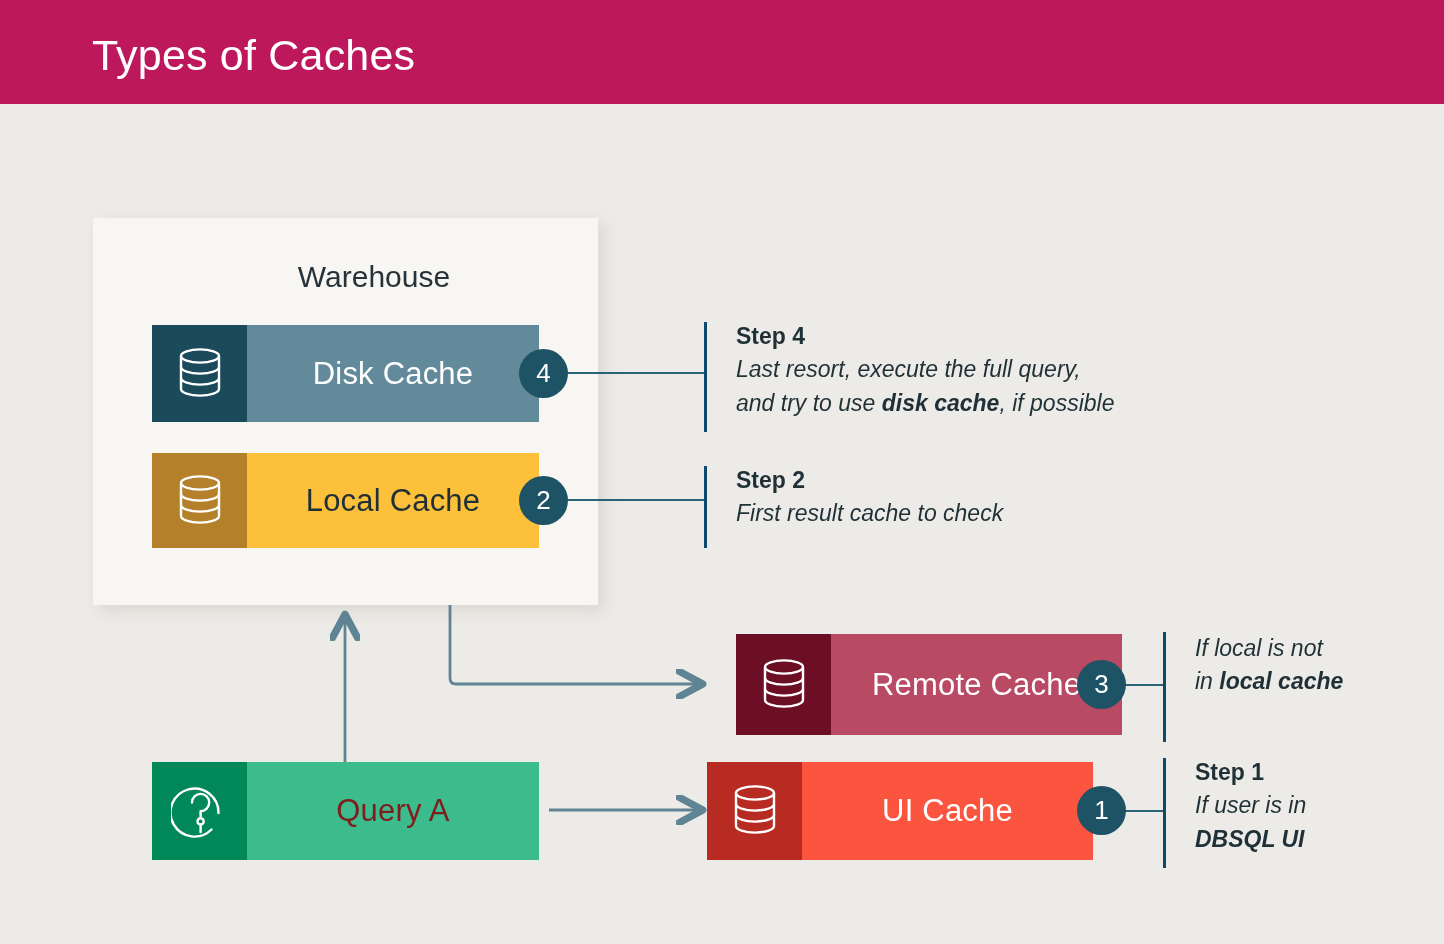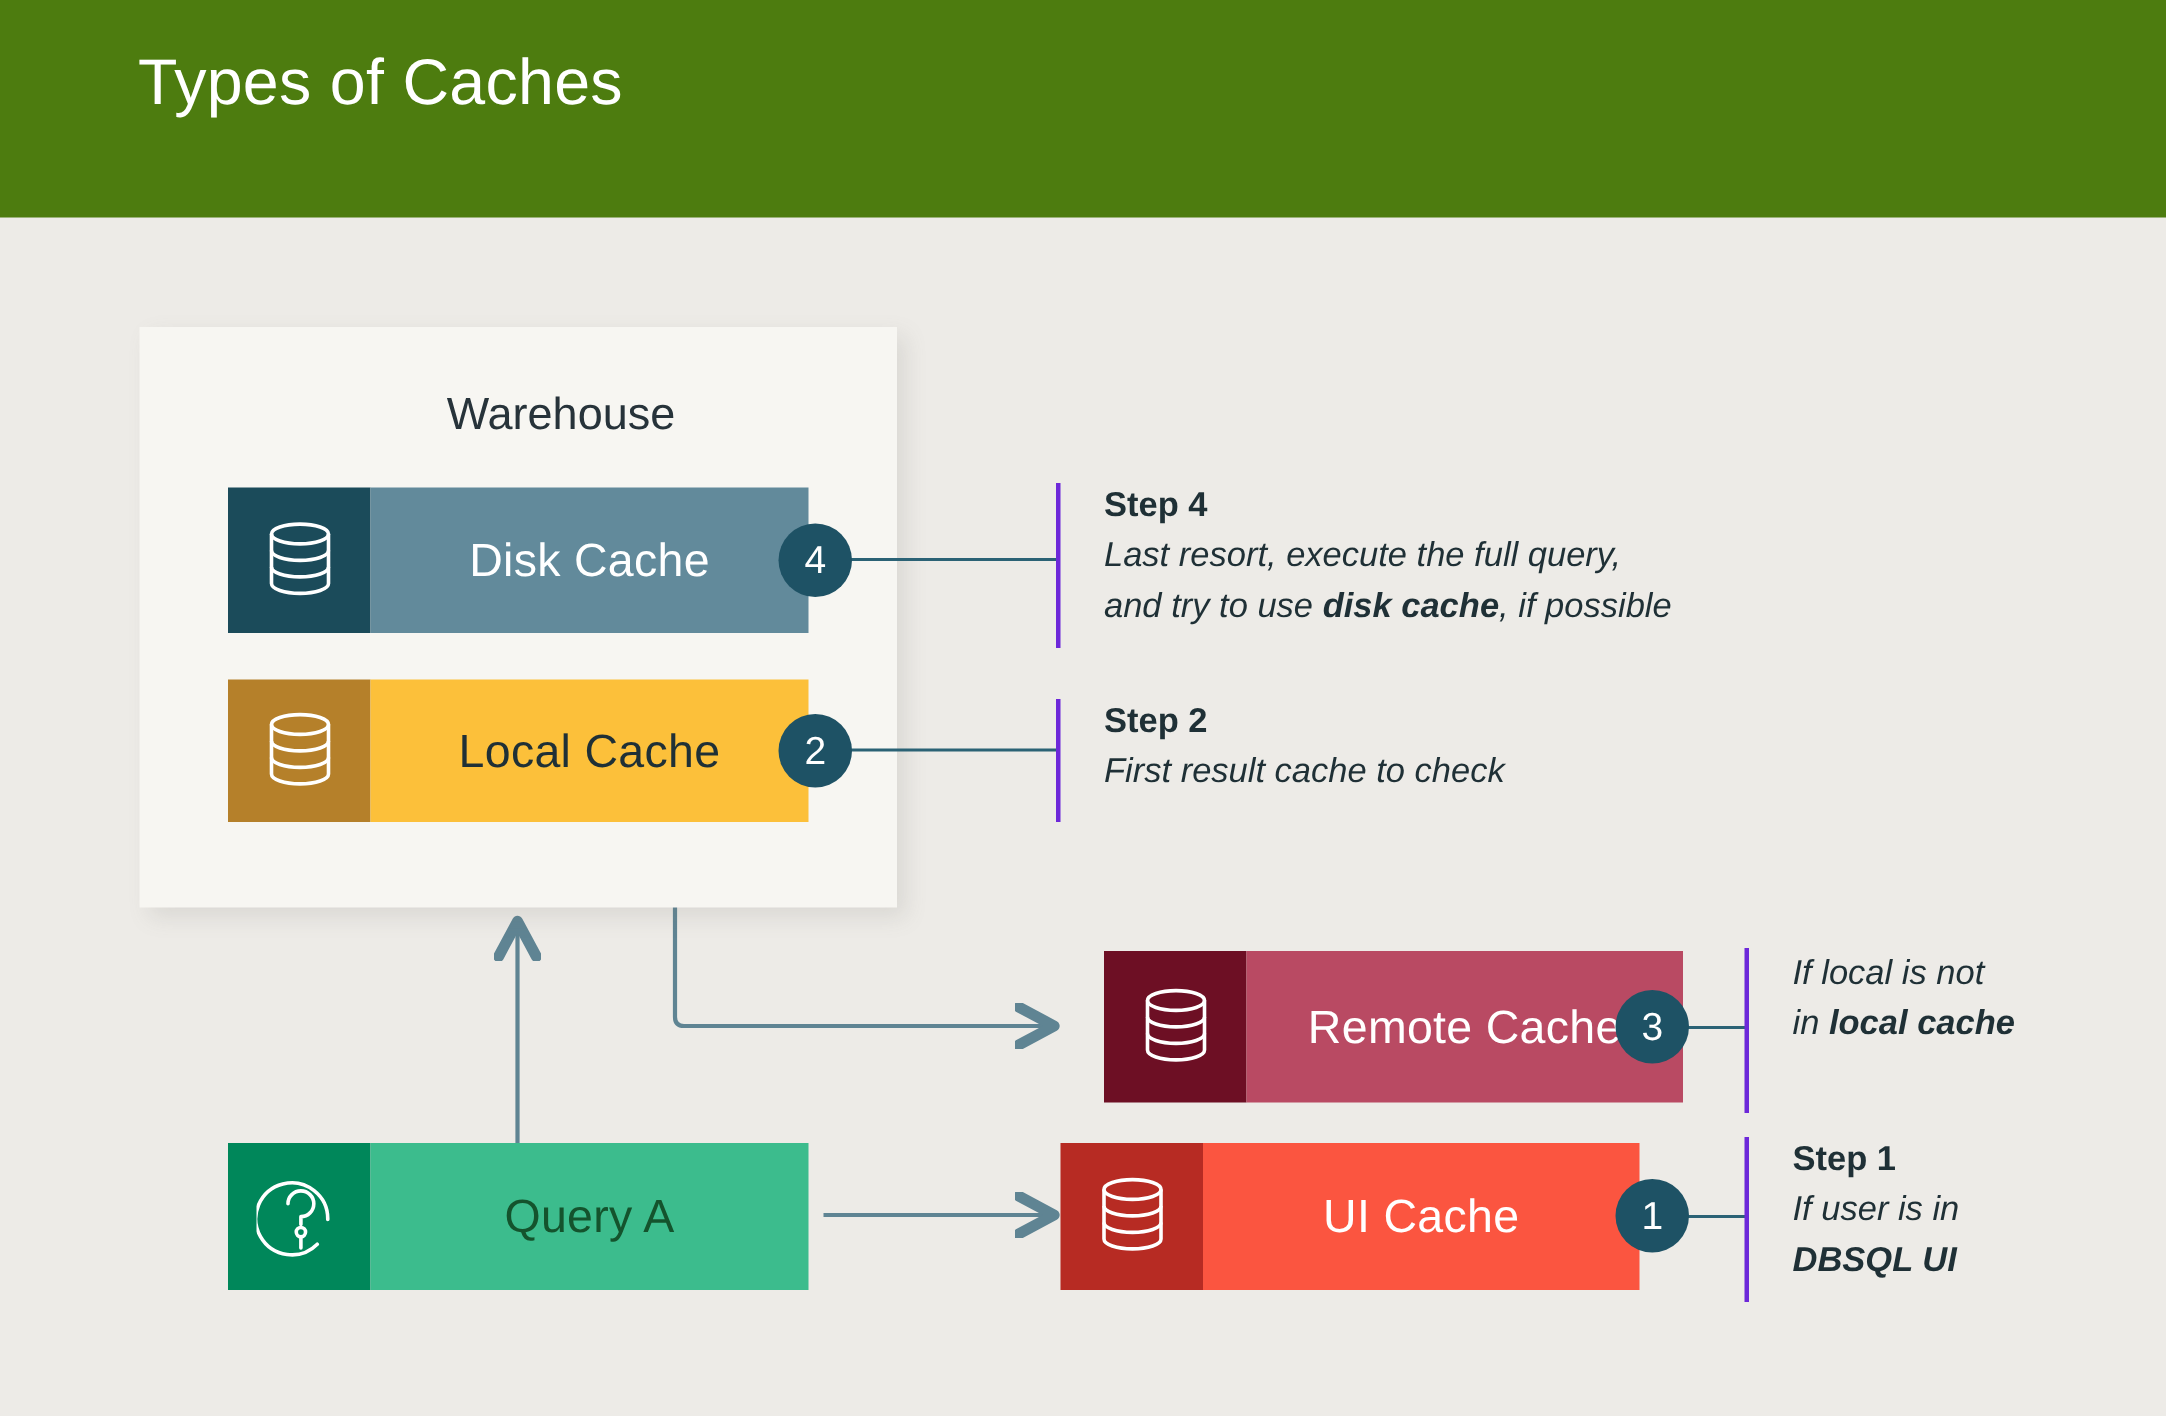--- a/index.html
+++ b/index.html
@@ -6,22 +6,22 @@
   html, body {
     width:1444px; height:944px;
     background:#edebe7;
     font-family:"Liberation Sans", sans-serif;
     overflow:hidden;
   }
   #stage { position:relative; width:1444px; height:944px; }
 
   
   .header {
-    position:absolute; left:0; top:0; width:1444px; height:145px;
-    background:#4d7c0f;
+    position:absolute; left:0; top:0; width:1444px; height:104px;
+    background:#be185d;
   }
   .header-title {
     position:absolute; left:92px; top:31px;
     font-size:43px; font-weight:400; color:#ffffff;
     letter-spacing:0.2px; white-space:nowrap;
   }
 
   
   .warehouse-panel {
     position:absolute; left:93px; top:218px; width:505px; height:387px;
@@ -62,21 +62,21 @@
     font-size:26px; font-weight:500; z-index:5;
   }
   #badge-4 { left:519px; top:349px; }
   #badge-2 { left:519px; top:476px; }
   #badge-3 { left:1077px; top:660px; }
   #badge-1 { left:1077px; top:786px; }
 
   
   .step {
     position:absolute;
-    border-left:3px solid #6d28d9;
+    border-left:3px solid #0c4a6e;
     padding-left:29px;
     color:#1f3036;
   }
   .step-title { font-size:23px; font-weight:700; line-height:1.28; margin-bottom:2px; }
   .step-body  { font-size:23px; font-weight:400; line-height:1.45;font-style:italic; }
   .step-body b { font-weight:700; }
 
   #step-4 { left:704px; top:322px;  width:520px; height:110px; }
   #step-2 { left:704px; top:466px;  width:520px; height:82px;  }
   #step-3 { left:1163px;top:632px;  width:270px; height:110px; }
@@ -185,21 +185,21 @@
     <div class="bar-icon" style="background:#00875a">
       <svg class="q-svg" width="58" height="58" viewBox="0 0 58 58">
         <g fill="none" stroke="#ffffff" stroke-width="2.4" stroke-linecap="round" stroke-linejoin="round">
           <path d="M40.5,47.5 A24,24 0 1 1 47.5,31"></path>
           <path d="M21,20.5 a8.6,8.6 0 1 1 8.6,8.6 v5.2"></path>
           <circle cx="29.6" cy="39.4" r="3.1"></circle>
           <path d="M29.6,42.5 v7.5"></path>
         </g>
       </svg>
     </div>
-    <div class="bar-body" style="background:#3cbc8d;color:#14532d">Query A</div>
+    <div class="bar-body" style="background:#3cbc8d;color:#7f1d1d">Query A</div>
   </div>
 
   <div class="hline" id="hl-4"></div>
   <div class="hline" id="hl-2"></div>
   <div class="hline" id="hl-3"></div>
   <div class="hline" id="hl-1"></div>
 
   <div class="step" id="step-4">
     <div class="step-title">Step 4</div>
     <div class="step-body">

